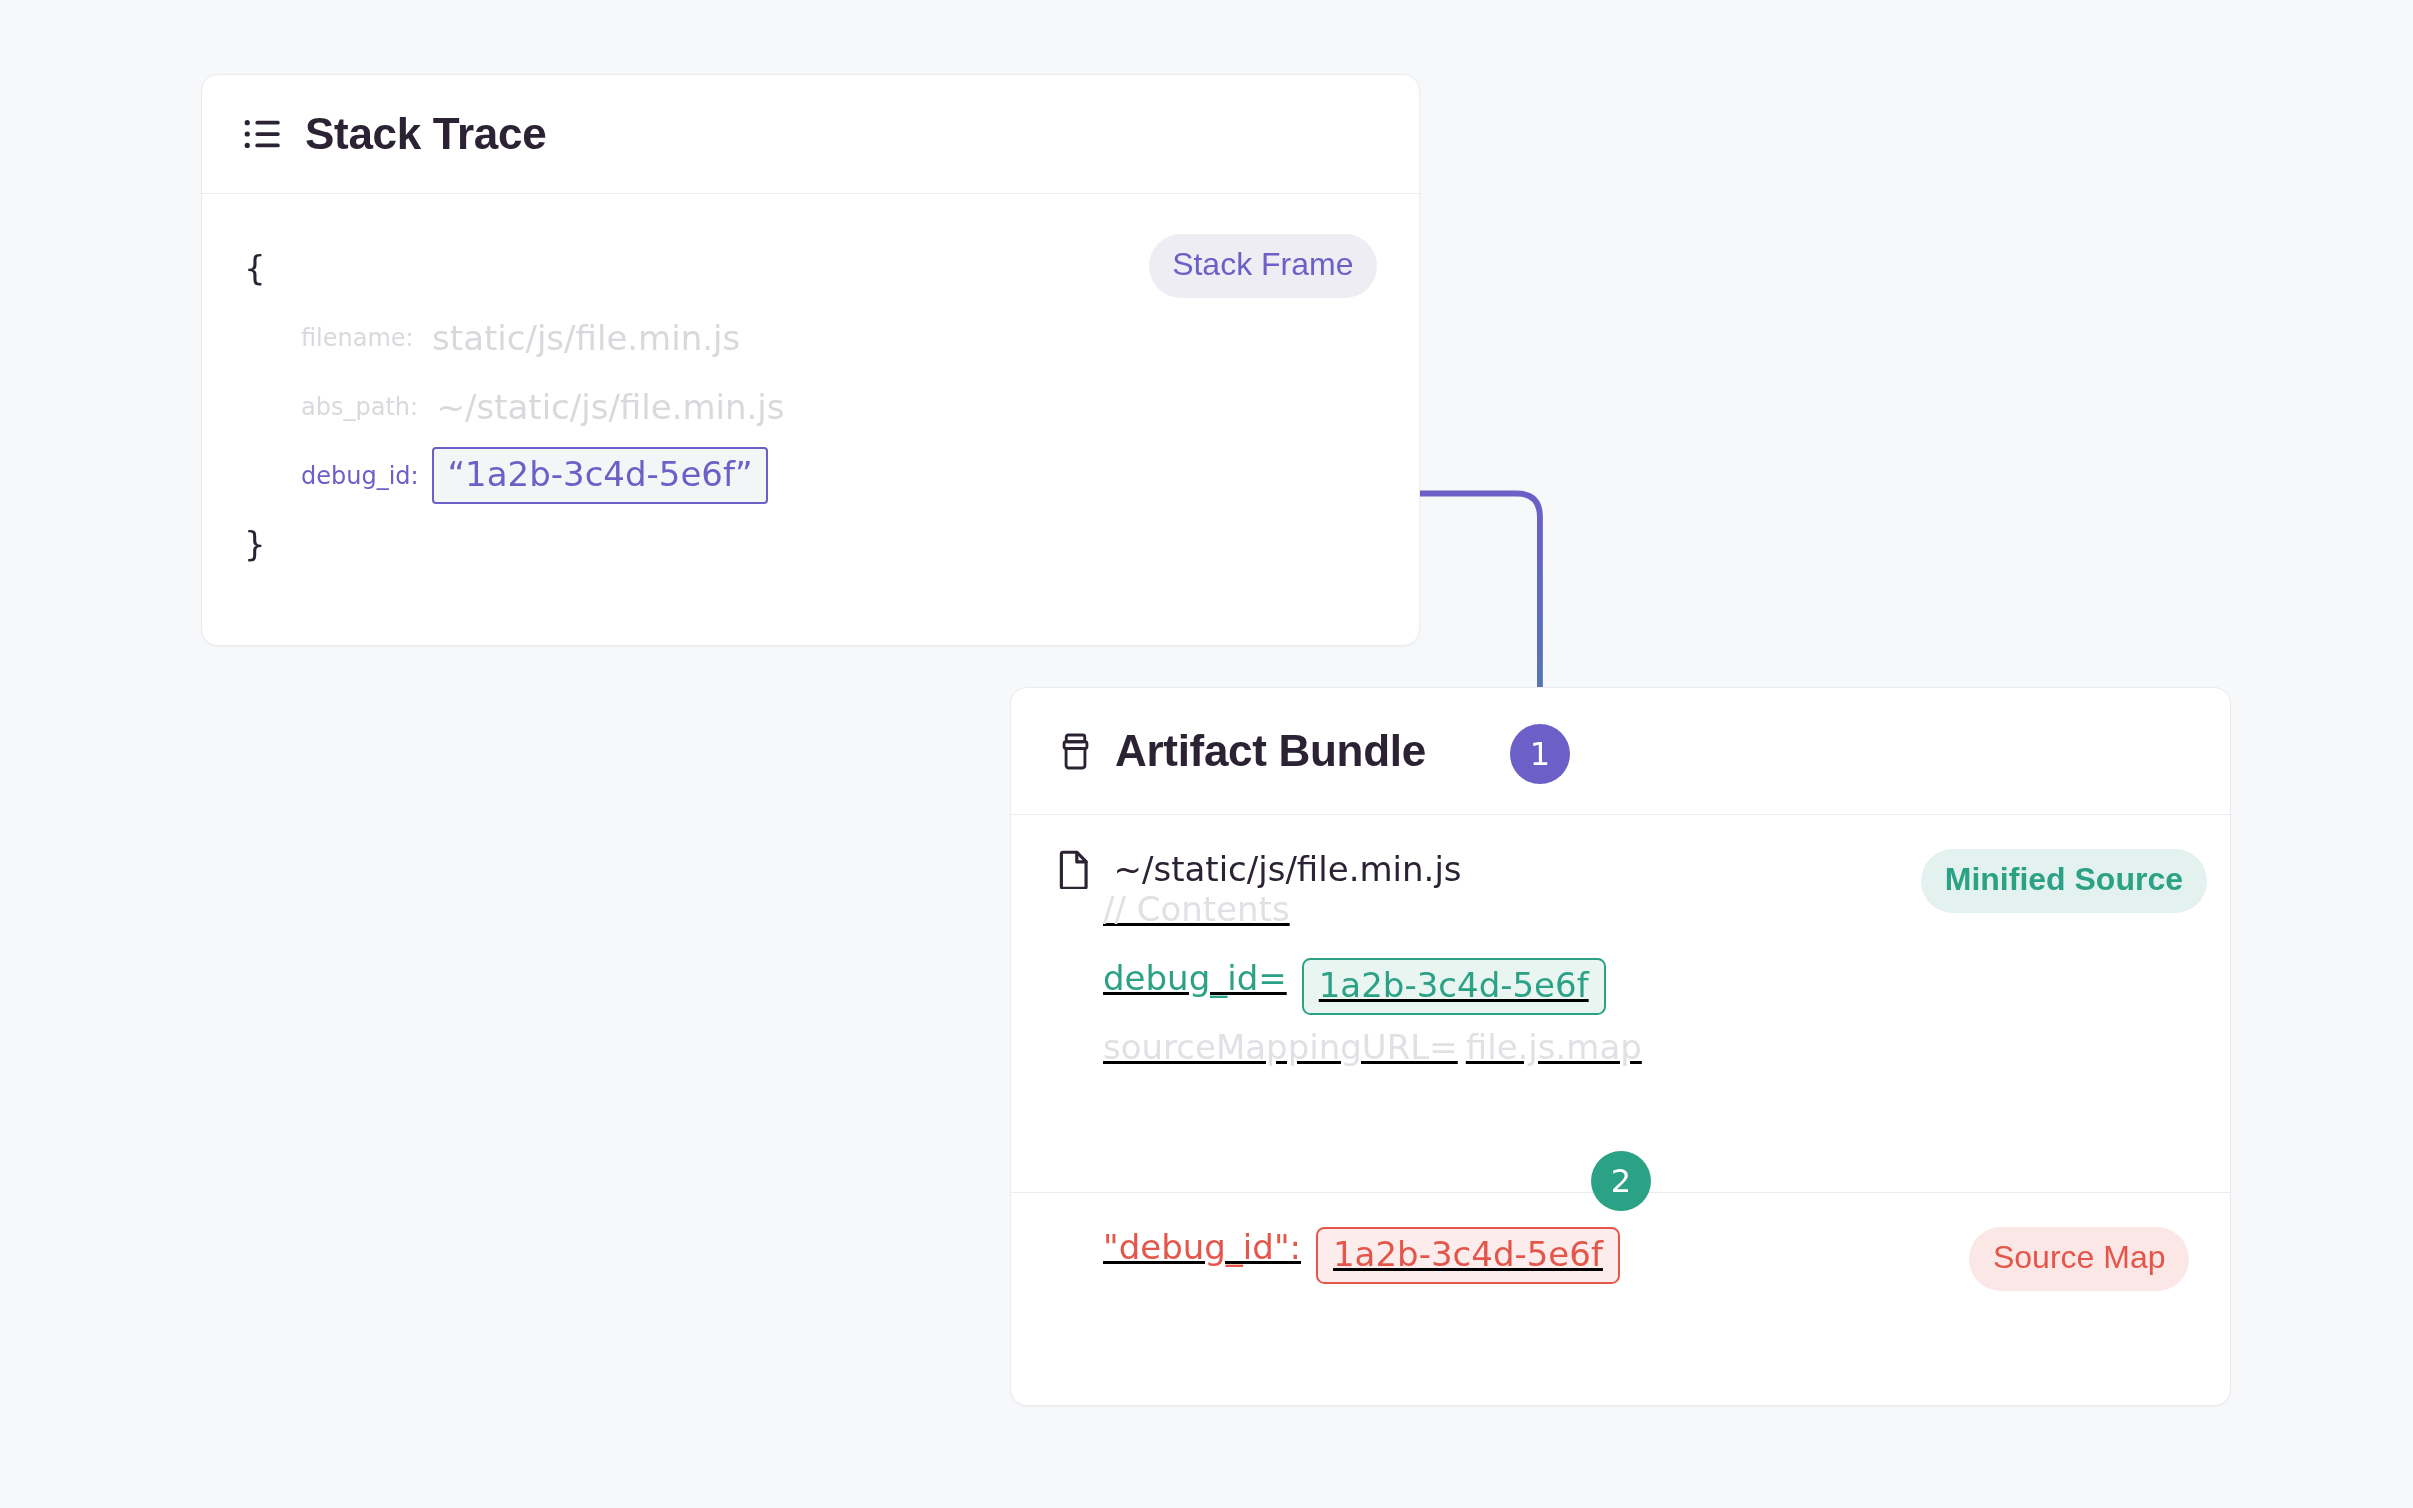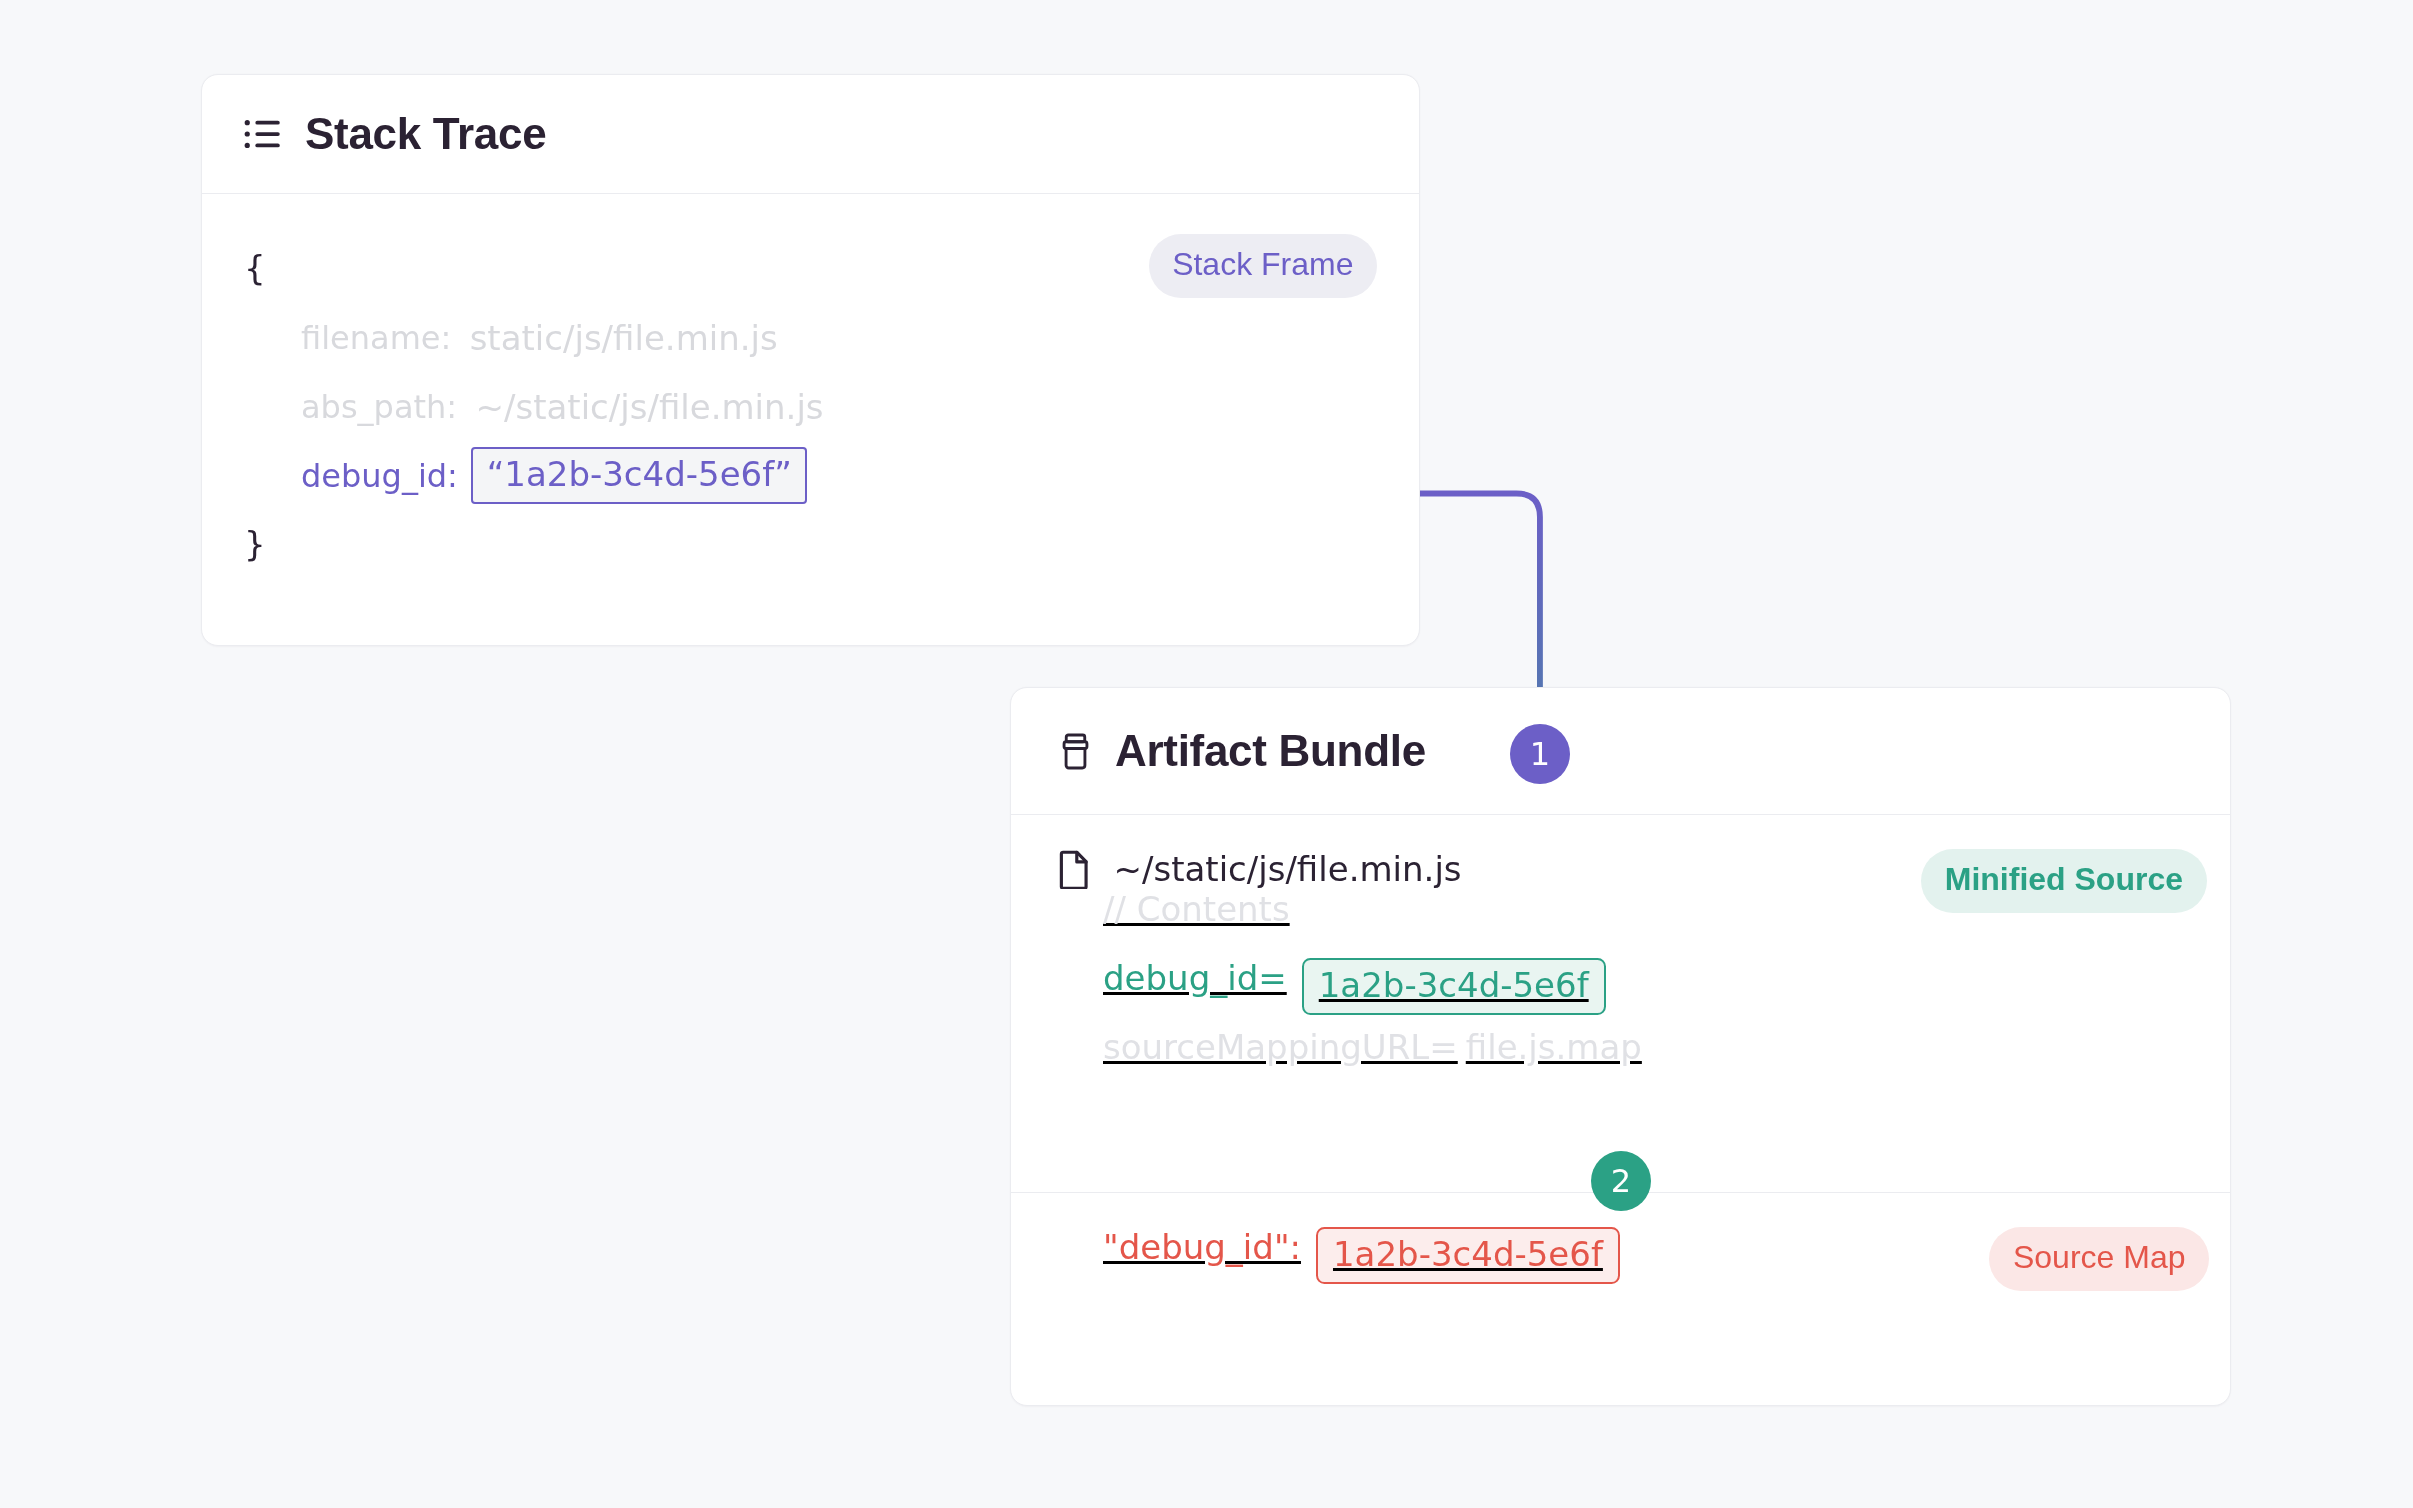--- a/index.html
+++ b/index.html
@@ -91,21 +91,21 @@
     font-family: "DejaVu Sans", sans-serif;
   }
 
   .kv {
     display: flex;
     align-items: center;
     padding-left: 57px;
     height: 69px;
   }
   .kv-key {
-    font-size: 32px;
+    font-size: 24px;
     font-family: "DejaVu Sans", sans-serif;
     color: #D8D9DD;
     white-space: nowrap;
   }
   .kv-val {
     font-size: 34px;
     font-family: "DejaVu Sans", sans-serif;
     color: #D8D9DD;
     margin-left: 18.4px;
     white-space: nowrap;
@@ -362,21 +362,21 @@
 
       <div class="row-line">
         <span class="muted">sourceMappingURL=</span>
         <span class="muted muted-gap">file.js.map</span>
       </div>
 
     </div>
 
     <div class="bundle-row" id="row-sourcemap">
 
-      <span class="pill pill-red" style="right:21px; top:34px;">Source Map</span>
+      <span class="pill pill-red" style="right:41px; top:34px;">Source Map</span>
 
 
       <div class="row-line">
         <span class="label-red">"debug_id":</span>
         <span class="value-chip chip-red">1a2b-3c4d-5e6f</span>
       </div>
 
     </div>
 
   </div>

